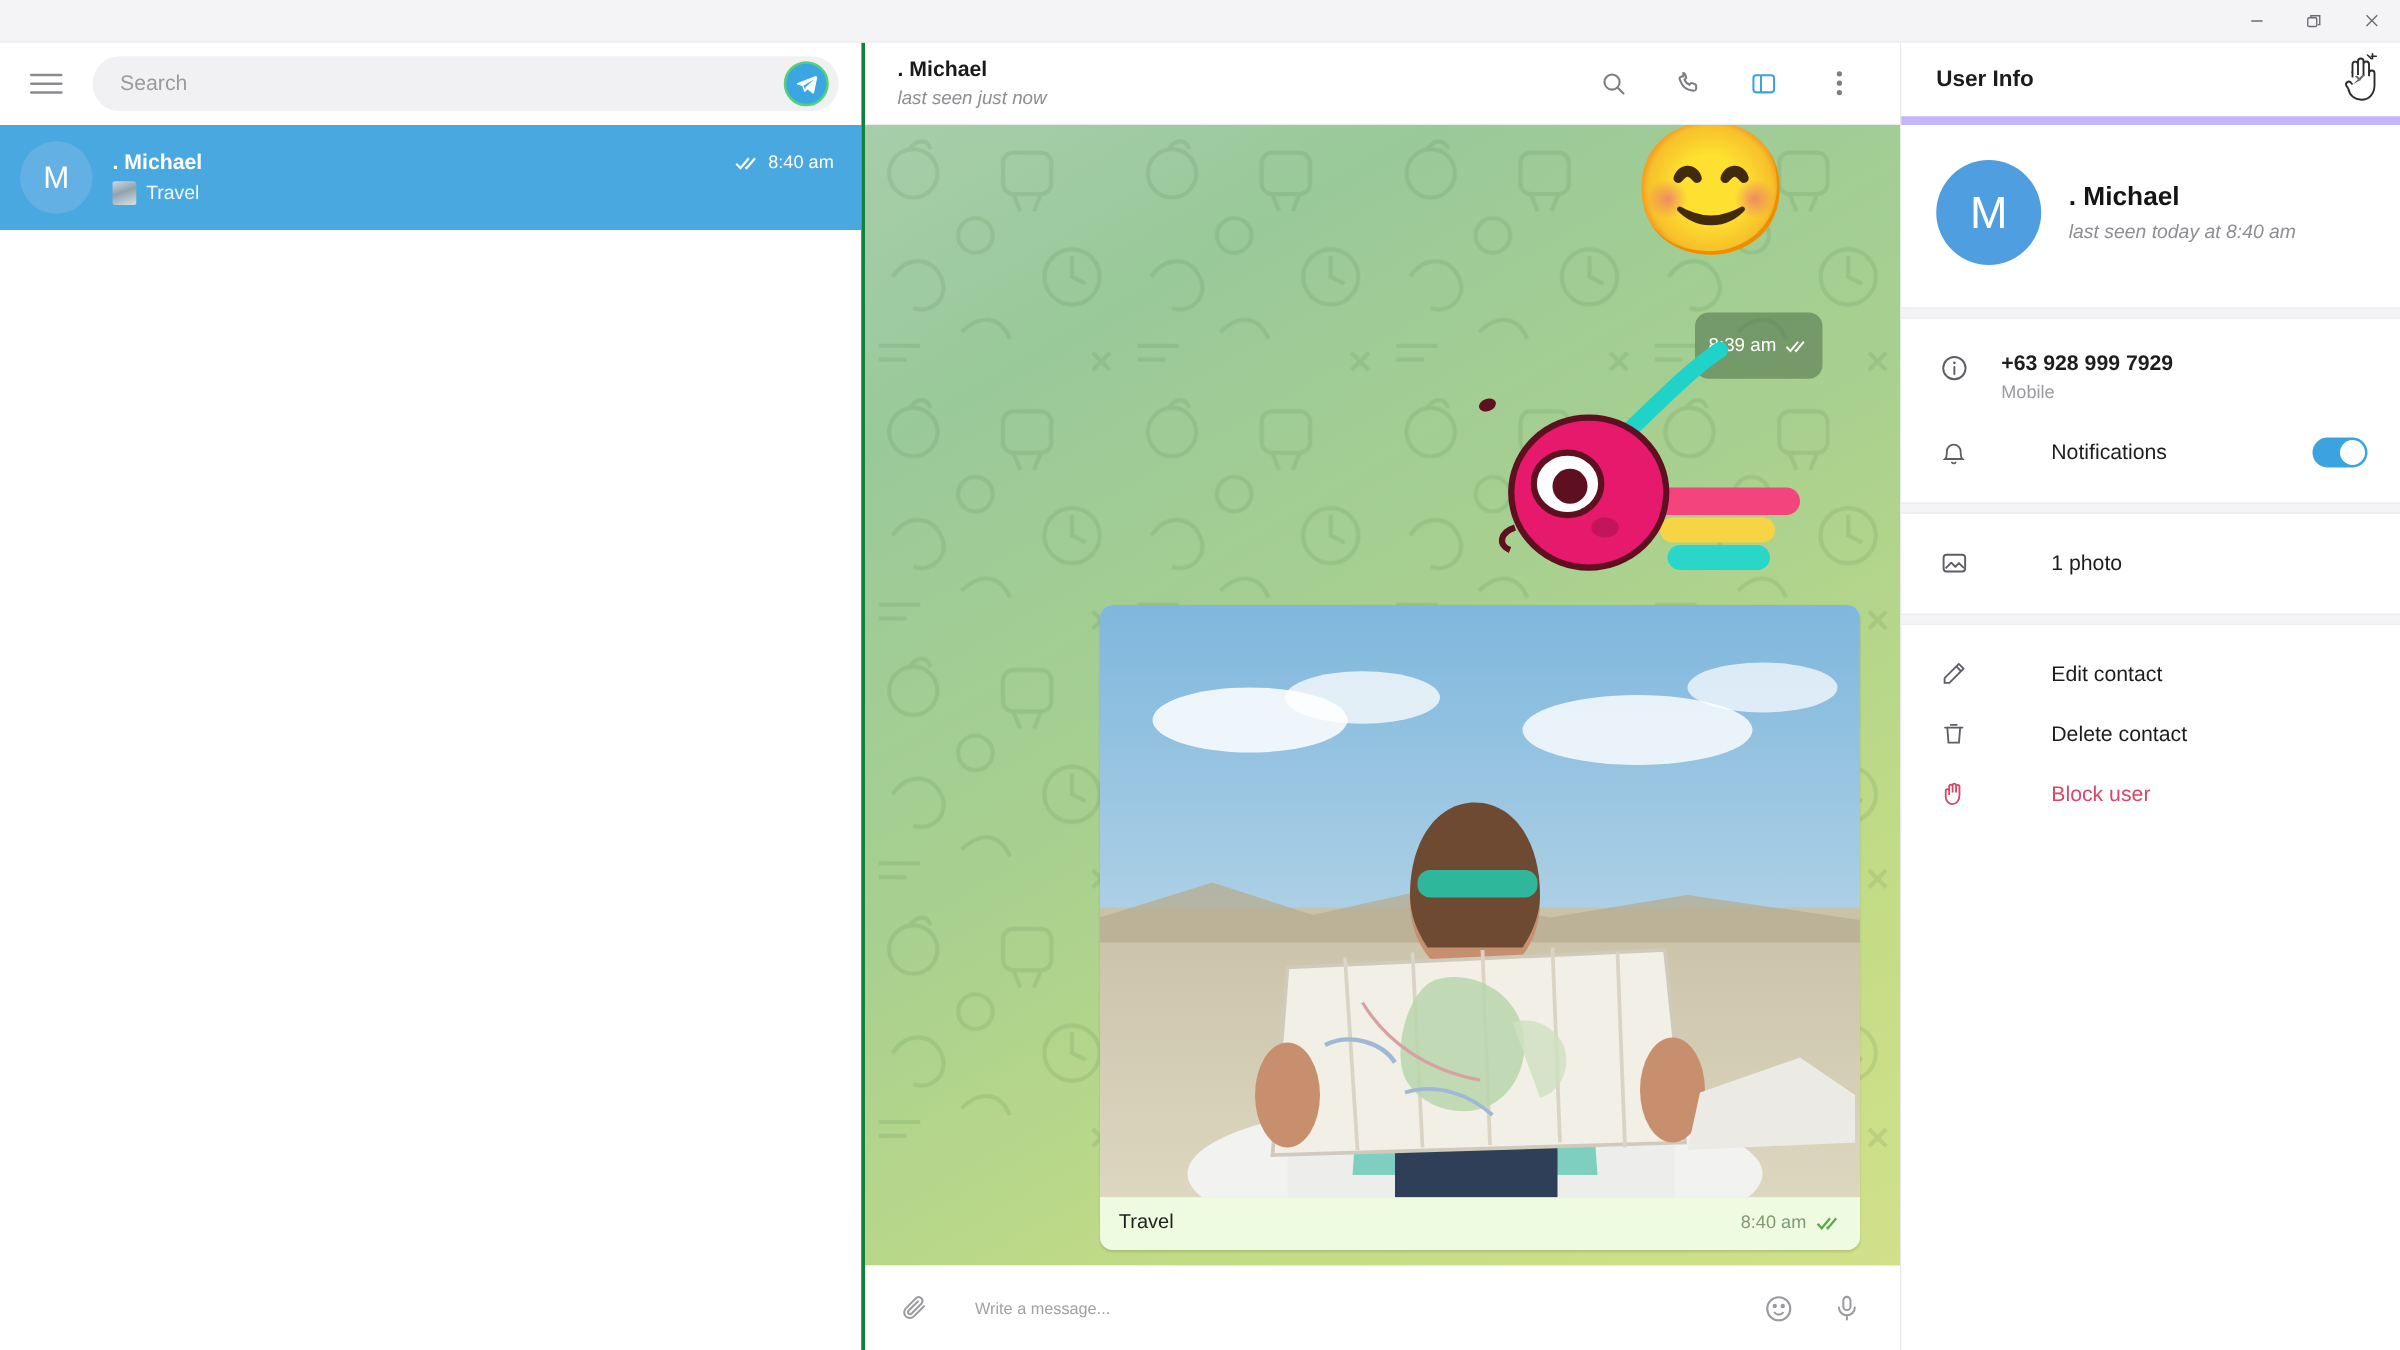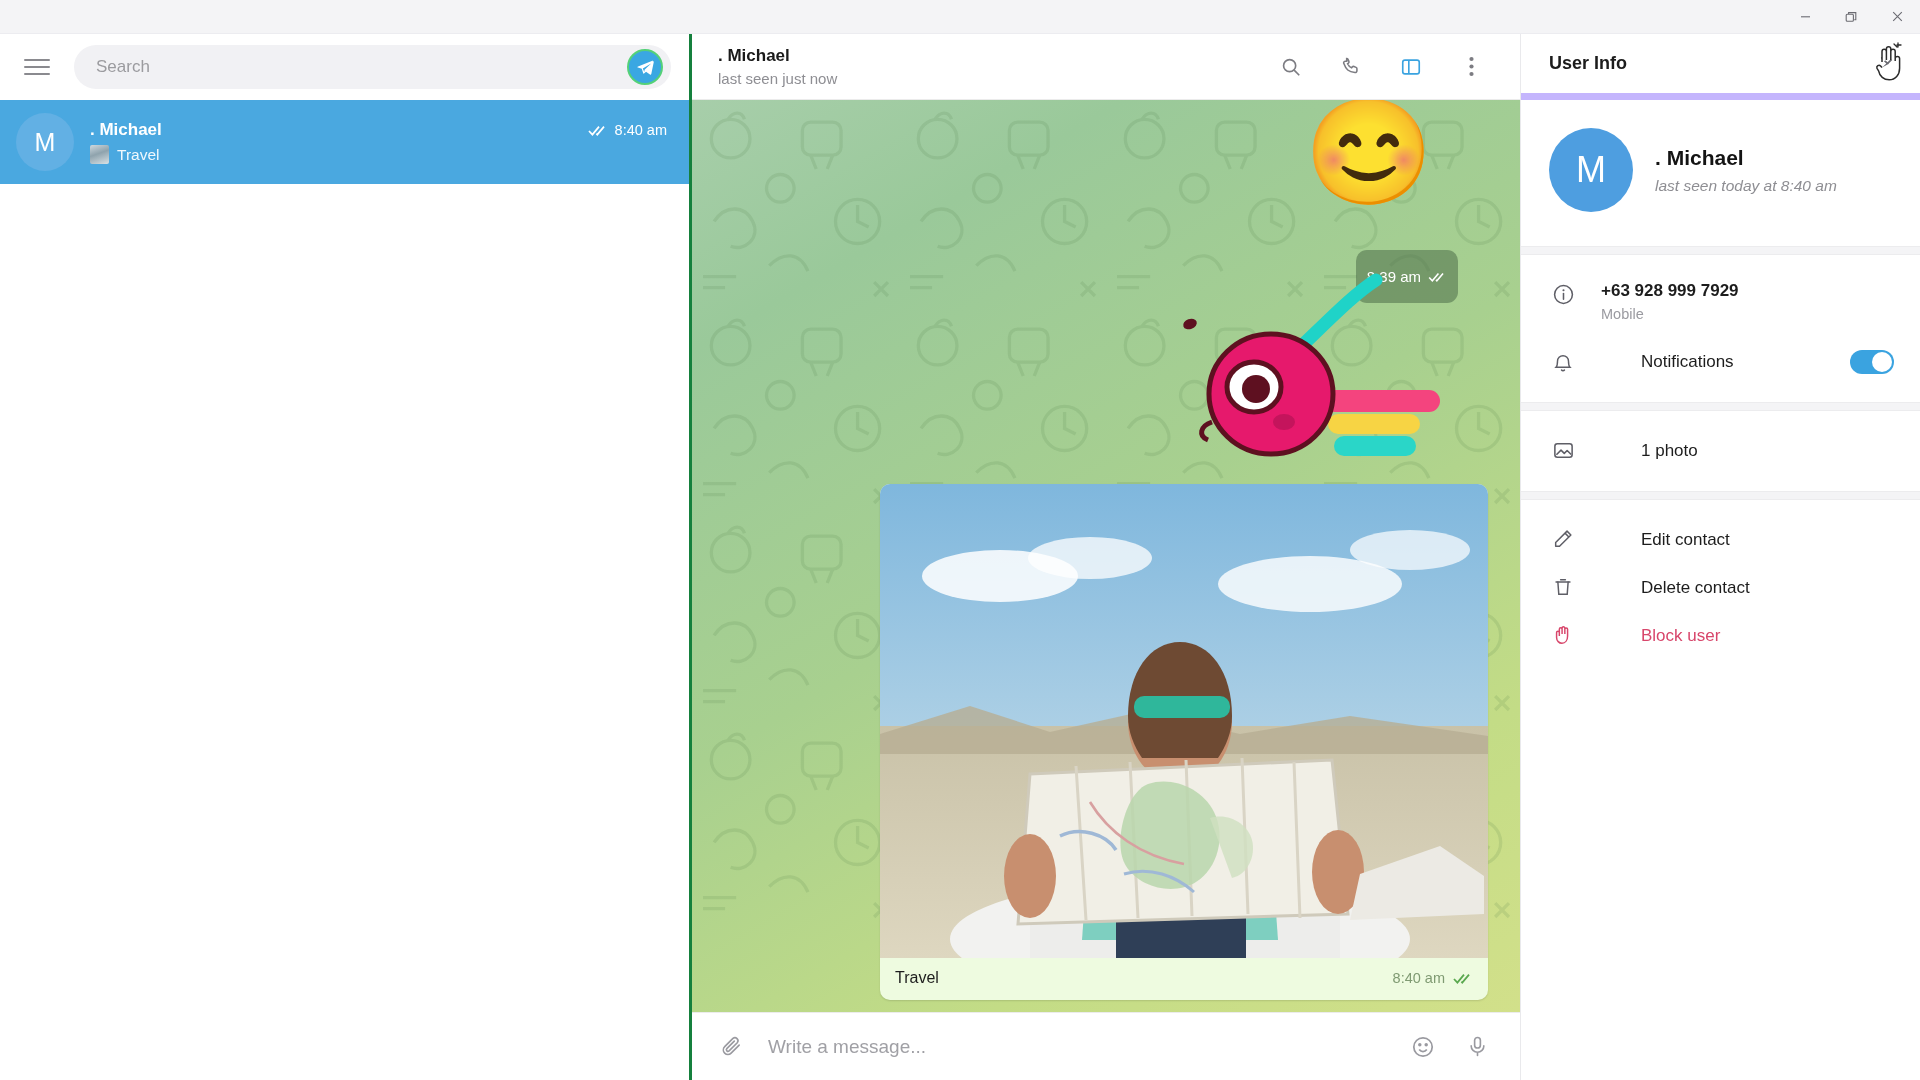--- a/index.html
+++ b/index.html
@@ -85,21 +85,21 @@
   .chatprev { font-size: 15.5px; color: #f0f8fd; }
 
   
   .chat { flex: 1; display: flex; flex-direction: column; min-width: 0; }
   .chathdr {
     height: 66px; background: #fff; border-bottom: 1px solid #ebebeb;
     display: flex; align-items: center; padding: 0 18px 0 26px;
   }
   .chathdr-txt { flex: 1; display: flex; flex-direction: column; gap: 4px; }
   .chathdr-name { font-size: 17px; font-weight: bold; color: #1a1a1a; }
-  .chathdr-sub { font-size: 15px; color: #8e8e93; }
+  .chathdr-sub { font-size: 15px; color: #8e8e93; font-style: italic; }
   .hdricons { display: flex; align-items: center; gap: 26px; padding-right: 14px; }
   .icbtn {
     width: 34px; height: 34px; display: flex; align-items: center;
     justify-content: center; cursor: pointer; color: #7c7c82;
   }
   .icbtn.active { color: #3aa3e0; }
 
   .messages {
     flex: 1; position: relative; overflow: hidden;
     background: linear-gradient(150deg,#a7ceaa 0%,#9ac99a 18%,#a8d08f 48%,#c3dc86 78%,#d2e08a 100%);
@@ -133,21 +133,21 @@
   }
   .cap-txt { font-size: 16px; color: #1d1d1d; }
   .cap-meta { display: flex; align-items: center; gap: 8px; font-size: 14.5px; color: #7f9a72; }
 
   .composer {
     height: 68px; background: #fff; border-top: 1px solid #ececec;
     display: flex; align-items: center; padding: 0 26px 0 22px; gap: 20px;
   }
   .composer input {
     flex: 1; border: 0; outline: 0; background: transparent;
-    font-size: 19px; color: #333; font-family: "Liberation Sans", sans-serif;
+    font-size: 13px; color: #333; font-family: "Liberation Sans", sans-serif; margin-left: 12px;
   }
   .composer input::placeholder { color: #a0a0a5; }
 
   
   .userinfo {
     width: 400px; min-width: 400px; background: #fff;
     border-left: 1px solid #e9e9ec;
     display: flex; flex-direction: column;
   }
   .ui-hdr {

